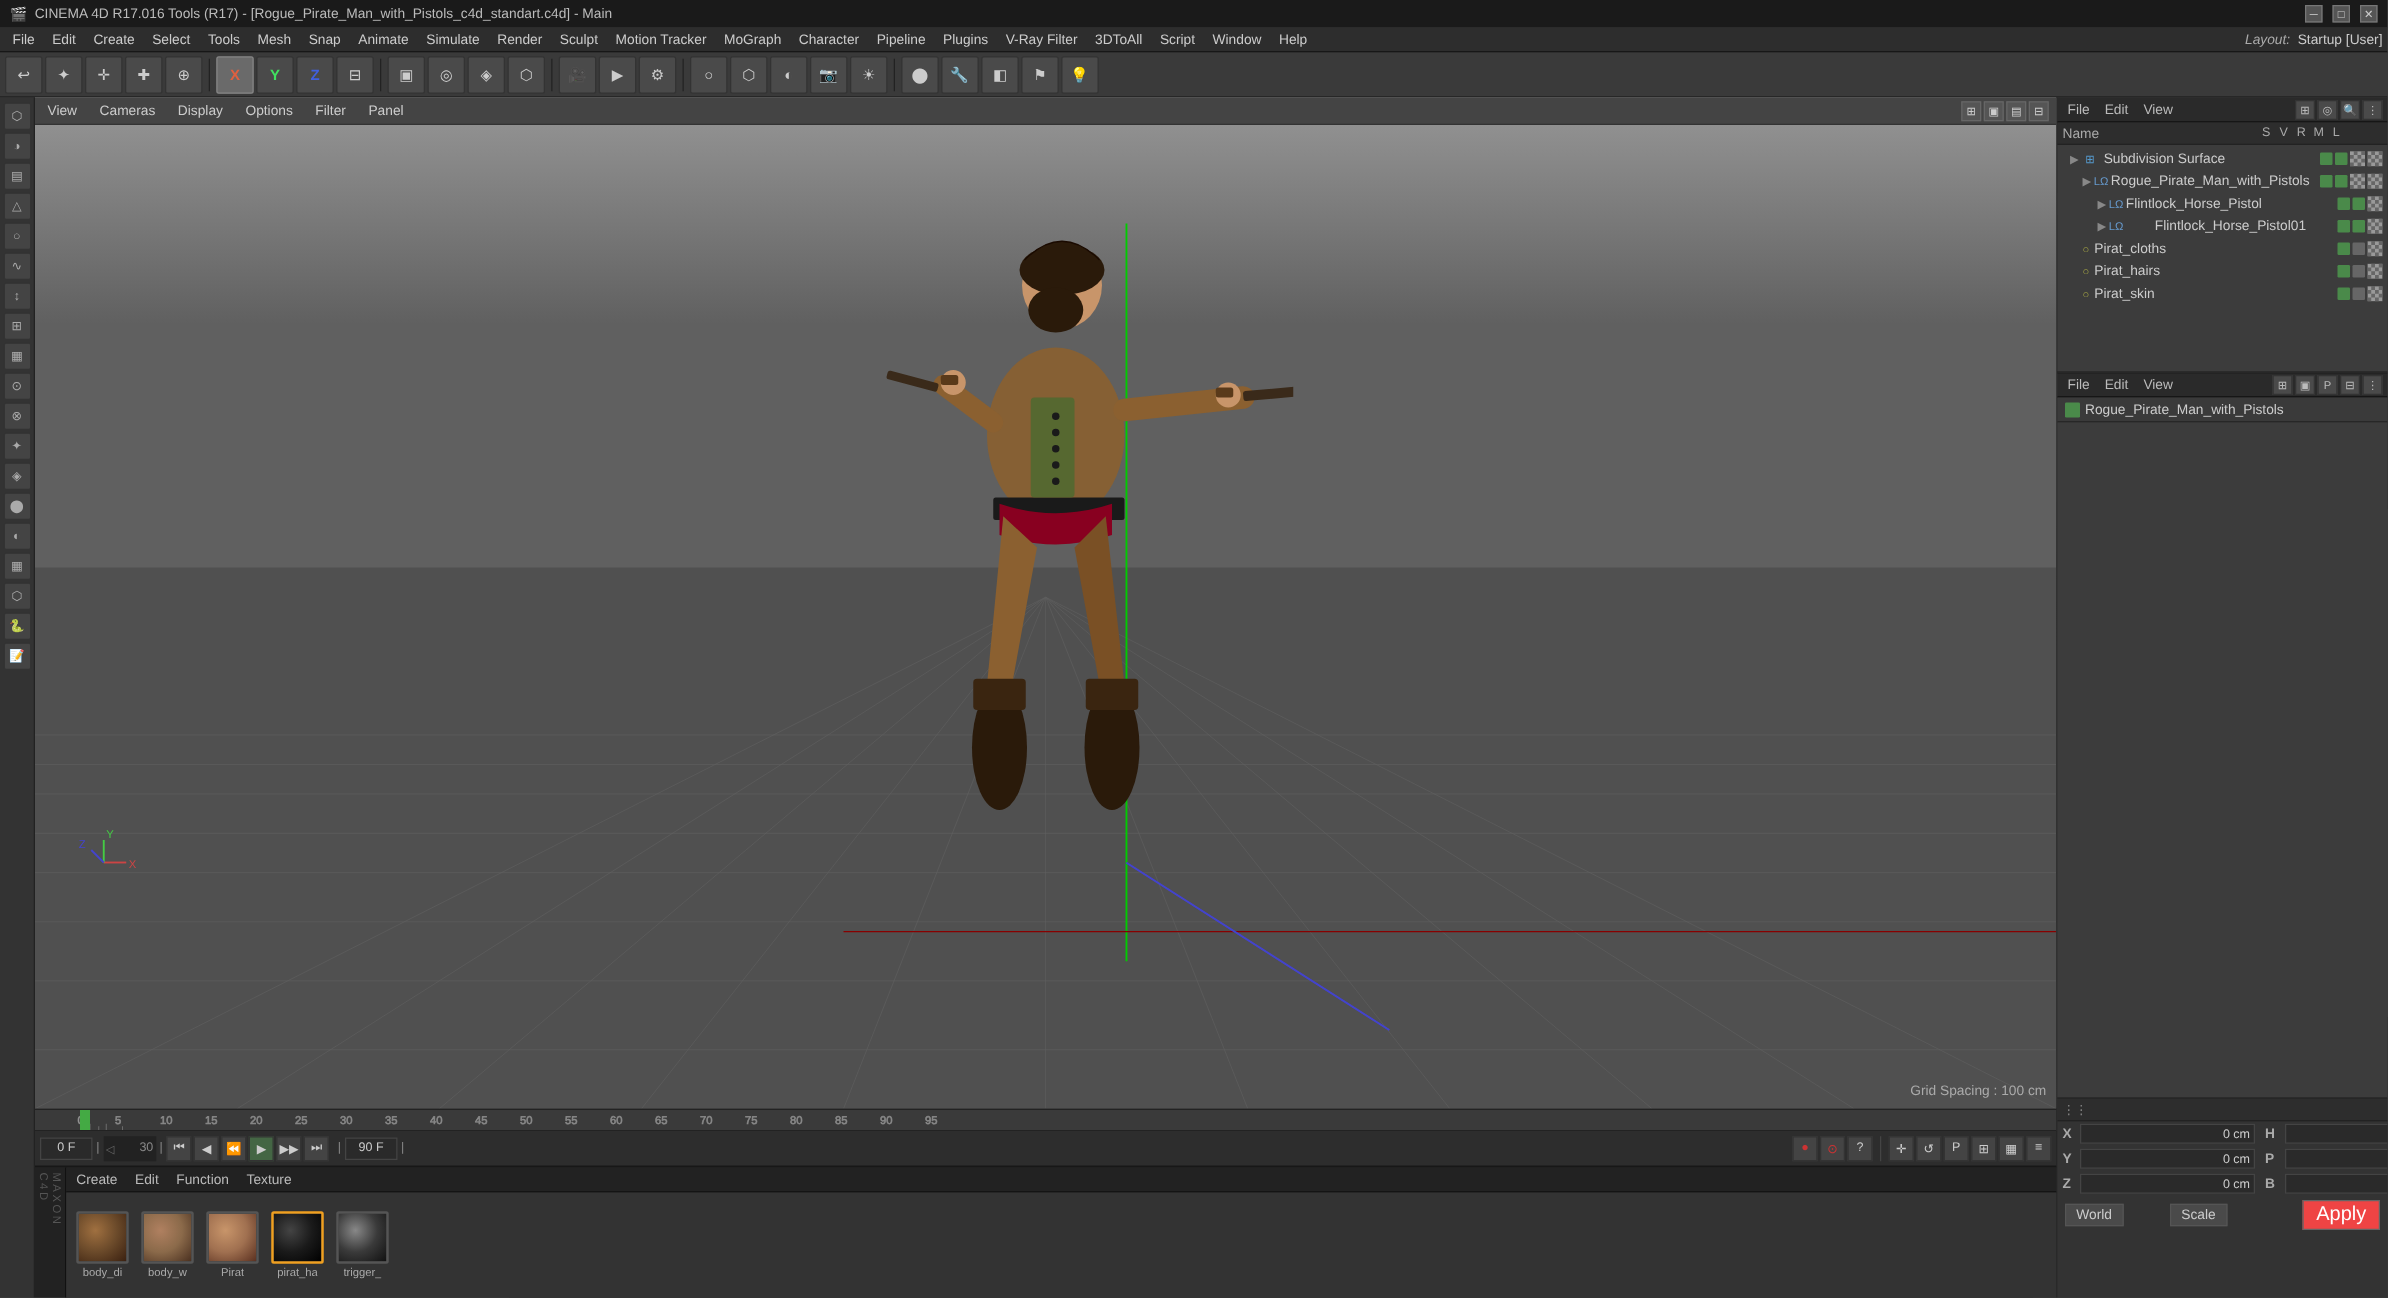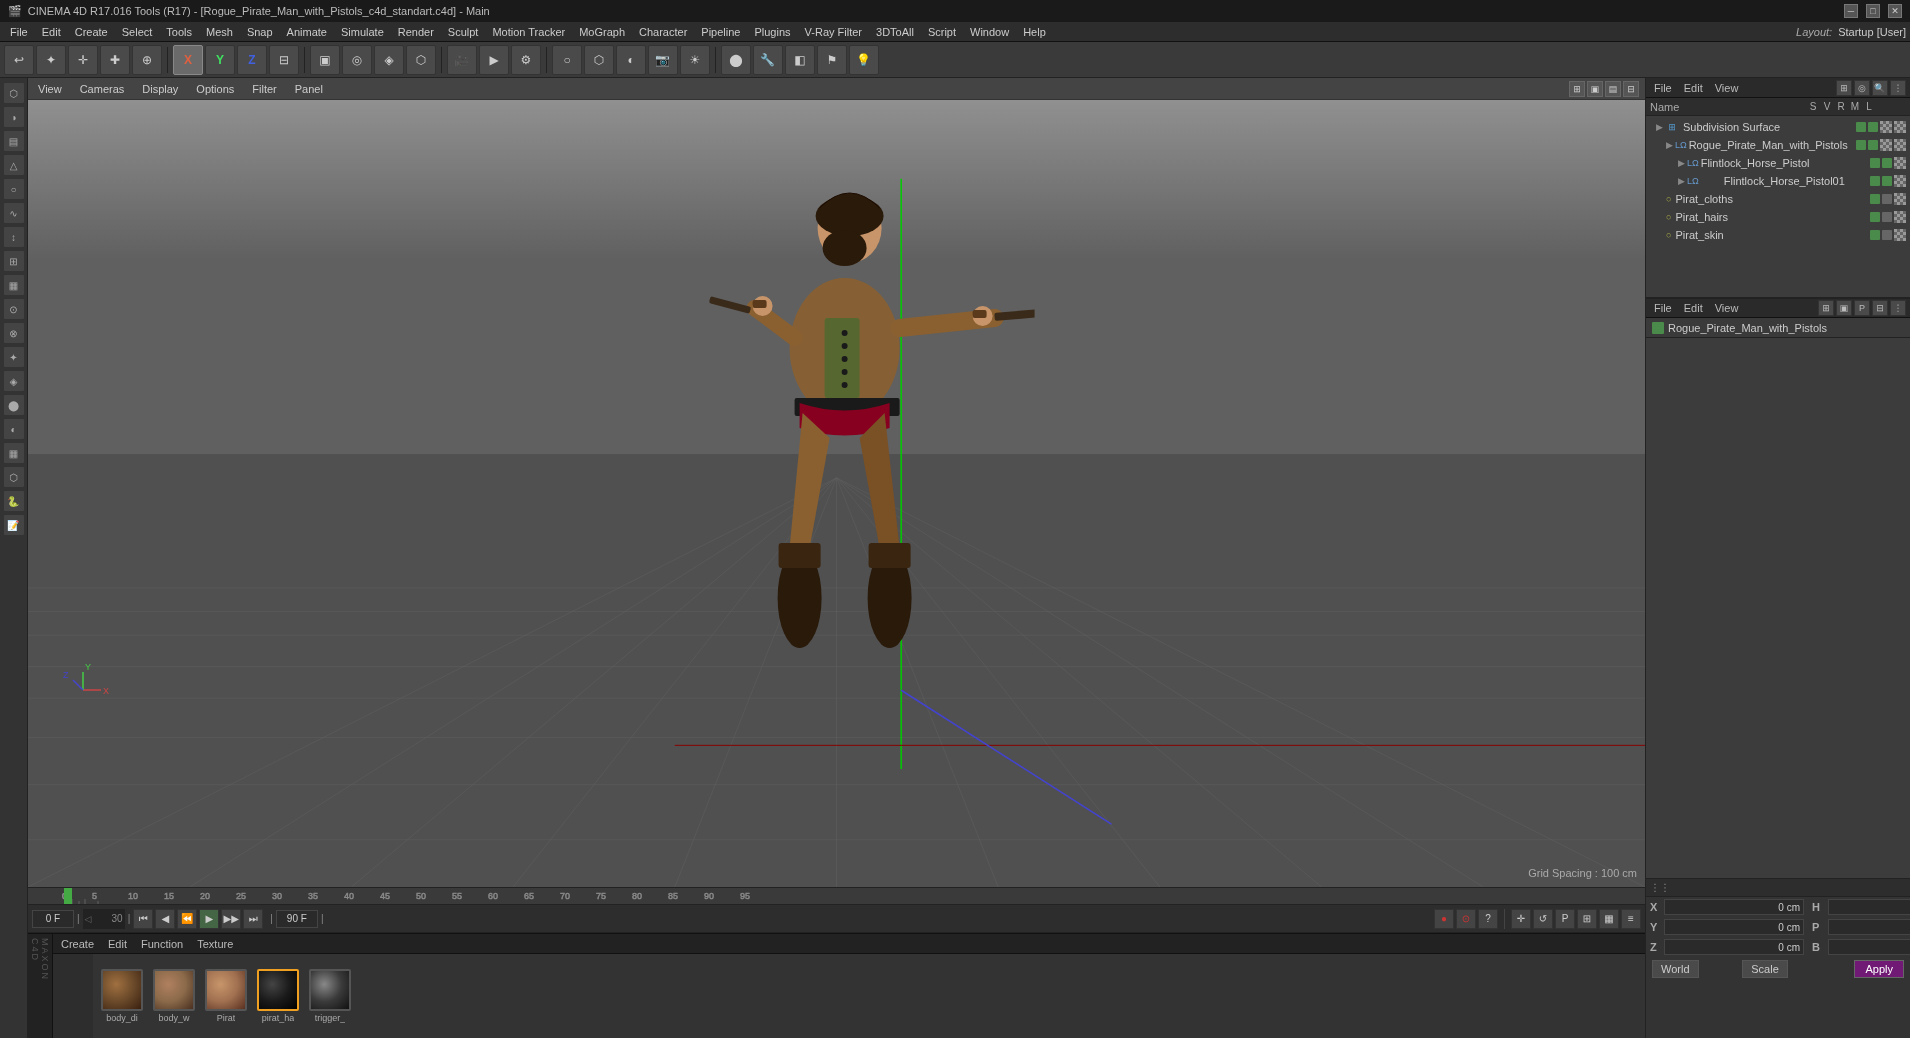--- a/index.html
+++ b/index.html
@@ -291,21 +291,20 @@
       gap: 6px;
       border-bottom: 1px solid #111;
     }
     #mat-list {
       flex: 1;
       display: flex;
       align-items: center;
       padding: 4px 8px;
       gap: 10px;
       overflow-x: auto;
-      margin-left: 40px;
     }
     .mat-item {
       display: flex;
       flex-direction: column;
       align-items: center;
       cursor: pointer;
       gap: 2px;
     }
     .mat-thumb {
       width: 42px; height: 42px;
@@ -998,20 +997,20 @@
         <div class="bc-right">
           <span class="bc-hlabel">B</span>
           <input class="bc-input" value="0 °" style="">
 
         </div>
       </div>
 
       <div class="coord-bottom-bar" style="display:flex;align-items:center;justify-content:space-between;padding:3px 6px;">
         <button class="coord-world-btn" style="padding:2px 8px;background:#4a4a4a;border:1px solid #555;color:#ccc;font-size:11px;cursor:pointer;">World</button>
         <button class="coord-world-btn" style="padding:2px 8px;background:#4a4a4a;border:1px solid #555;color:#ccc;font-size:11px;cursor:pointer;">Scale</button>
-        <button class="coord-apply-btn" style="padding:2px 10px;background:#701a75;border:1px solid #666;color:#fff;font-size:11px;cursor:pointer;margin-left:23px;">Apply</button>
+        <button class="coord-apply-btn" style="padding:2px 10px;background:#ef4444;border:1px solid #666;color:#fff;font-size:16px;cursor:pointer;margin-left:23px;">Apply</button>
       </div>
 
     </div>
 
   </div>
 
 </div>
 
 </body></html>

